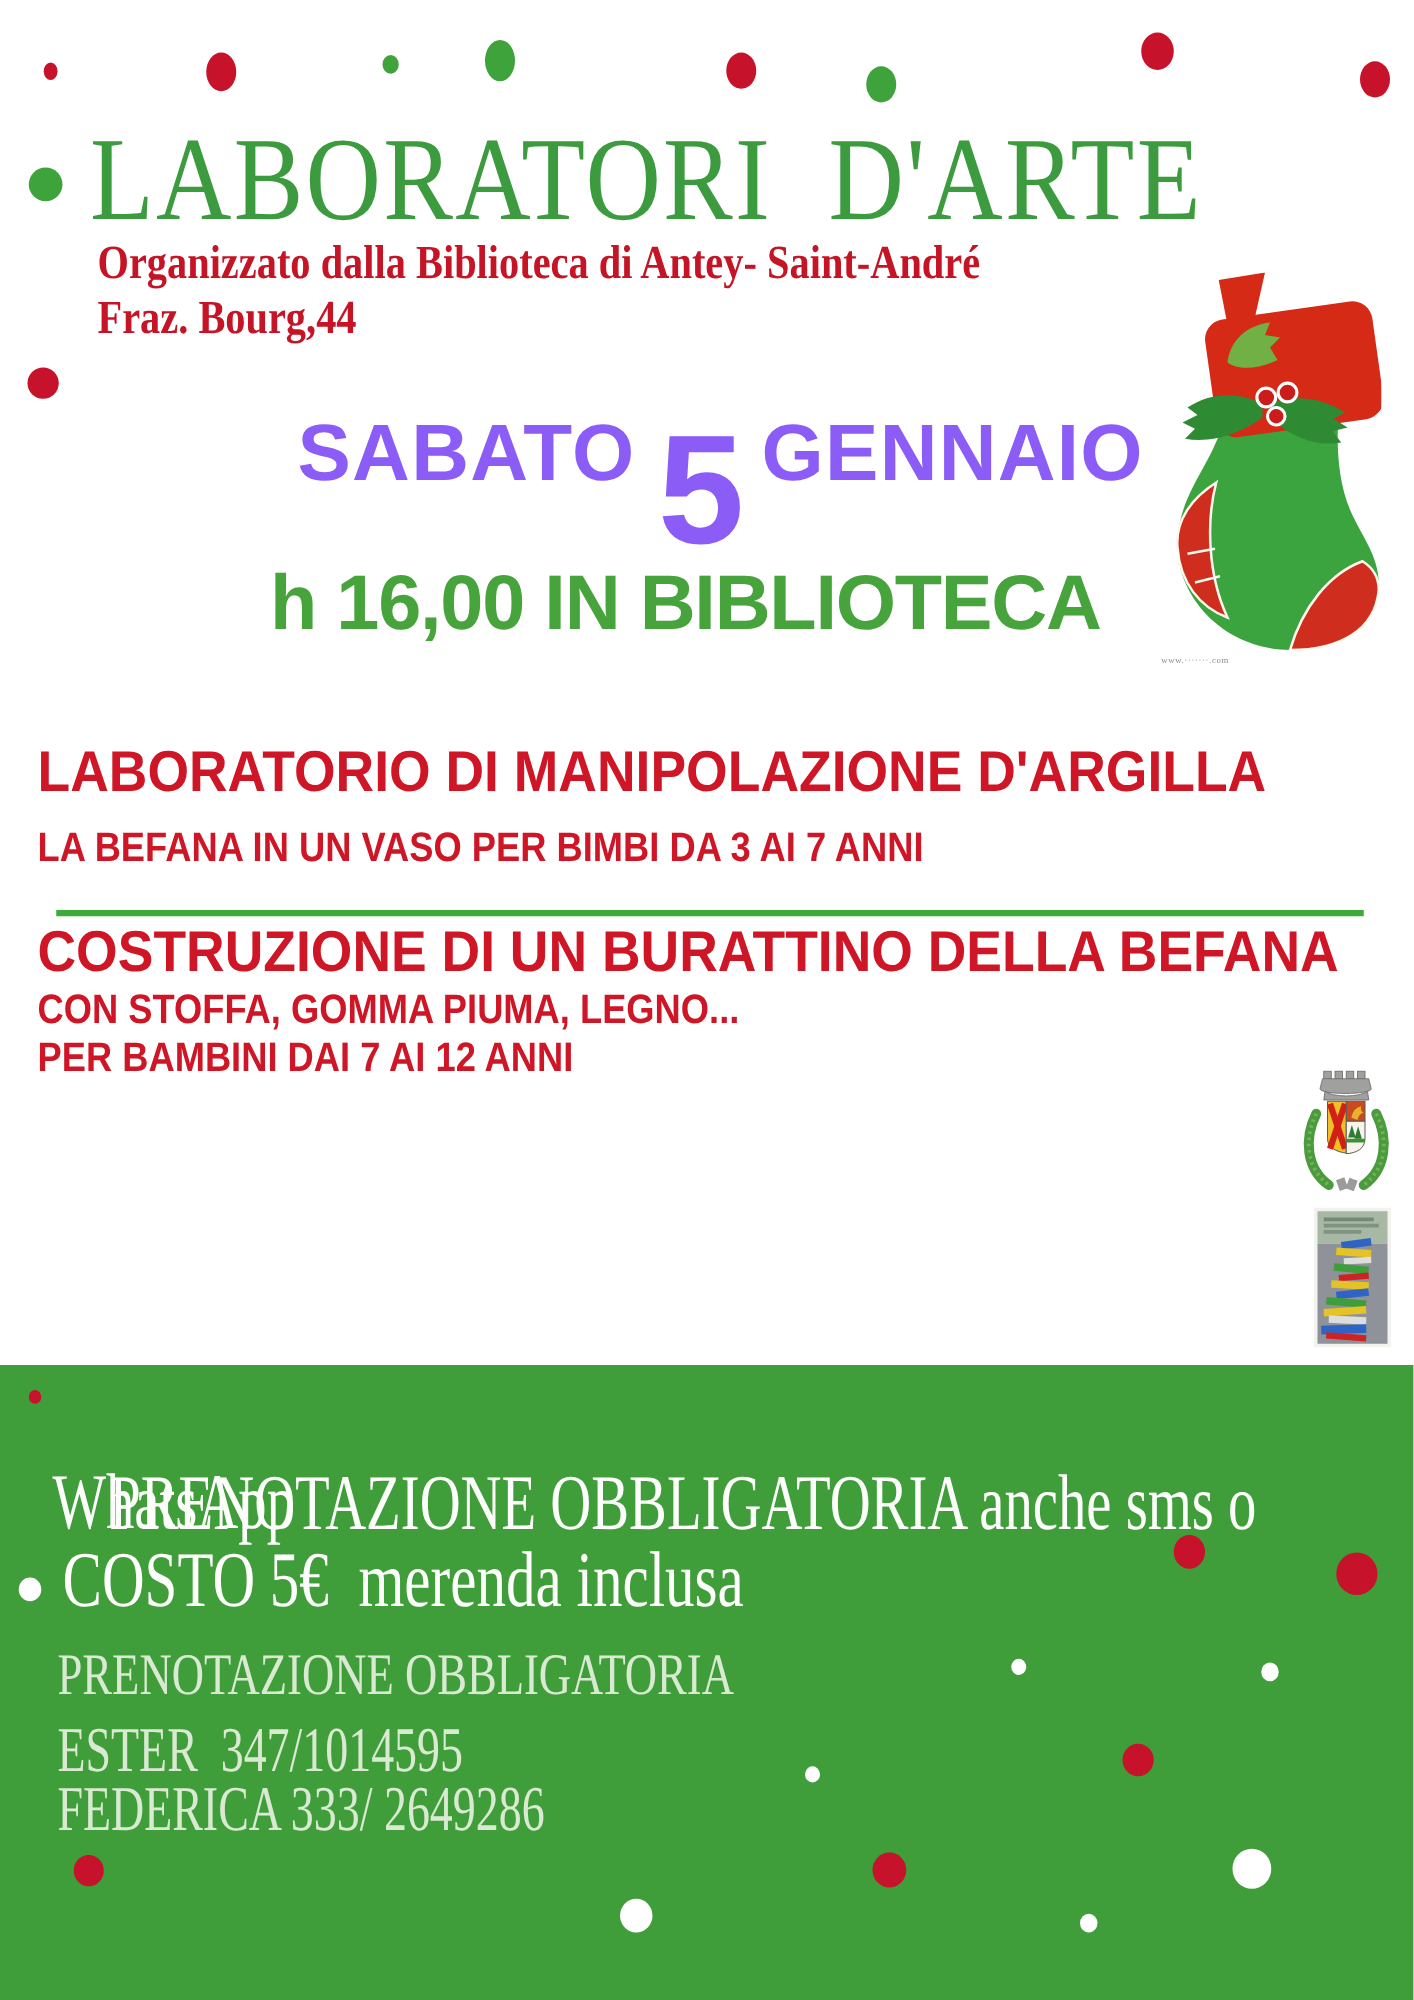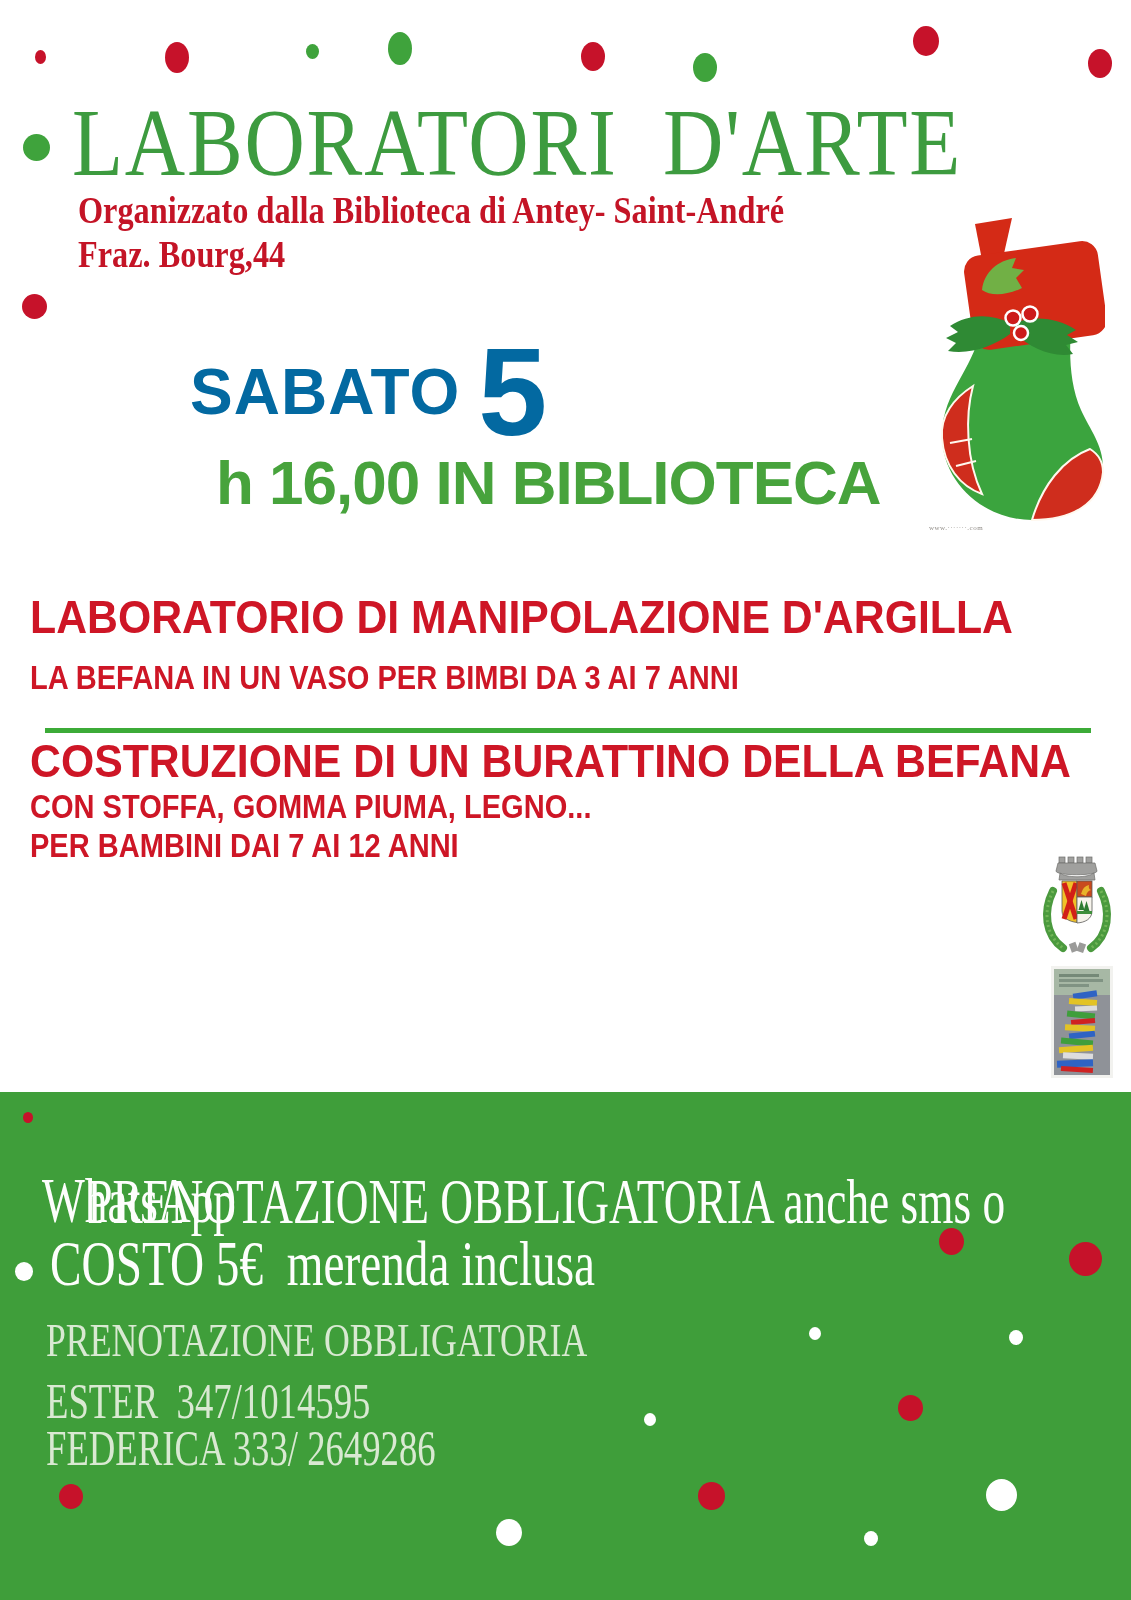--- a/index.html
+++ b/index.html
@@ -8,21 +8,21 @@
   .t{position:absolute;line-height:1;white-space:pre;transform-origin:0 0;}
   .dot{position:absolute;border-radius:50%;}
   .red-dot{background:#c6122a;}
   .green-dot{background:#3fa33c;}
   .white-dot{background:#ffffff;}
 
   .title{font-size:95px;color:#3d9b3f;letter-spacing:2px;transform:scaleX(.88);}
   .org{font-size:38px;font-weight:bold;color:#c41426;transform:scaleX(.85);}
 
   .sans{font-family:"Liberation Sans", sans-serif;font-weight:bold;}
-  .date-row{position:absolute;display:flex;align-items:center;color:#0369a1;}
+  .date-row{position:absolute;display:flex;align-items:flex-start;color:#8b5cf6;margin-left:48px;}
   .date-sm{font-size:64px;line-height:1;letter-spacing:1px;}
   .date-big{font-size:124px;line-height:1;margin:0 14px 0 18px;}
   .time-line{font-size:62px;color:#47a33c;letter-spacing:-1px;text-align:center;}
 
   .red-h{font-size:46px;color:#ce1626;transform:scaleX(.93);}
   .red-sub{font-size:33px;color:#ce1626;transform:scaleX(.88);}
   .divider{position:absolute;left:45px;top:728px;width:1046px;height:5px;background:#3cab38;}
 
   .band{position:absolute;left:0;top:1092px;width:1131px;height:508px;background:#3f9e3a;}
   .band-white{color:#fdfefc;}
@@ -46,20 +46,21 @@
   <div class="dot green-dot" style="left:23px;top:134px;width:27px;height:27px;"></div>
   <div class="dot red-dot" style="left:22px;top:294px;width:25px;height:25px;"></div>
 
   <div class="t title" style="left:72px;top:96px;">LABORATORI  D'ARTE</div>
   <div class="t org" style="left:78px;top:191px;">Organizzato dalla Biblioteca di Antey- Saint-André</div>
   <div class="t org" style="left:78px;top:235px;">Fraz. Bourg,44</div>
 
   <div class="date-row sans" style="left:190px;top:330px;">
     <span class="date-sm">SABATO</span>
     <span class="date-big">5</span>
+    <span class="date-sm">GENNAIO</span>
   </div>
   <div class="t sans time-line" style="left:216px;top:452px;">h 16,00 IN BIBLIOTECA</div>
 
   <div style="position:absolute;left:920px;top:218px;">
     <svg width="185" height="318" viewBox="0 0 185 318">
       <polygon points="55,6 92,0 83,40 62,42" fill="#d42a16"></polygon>
       <path d="M60,114 C52,152 24,174 22,214 C20,262 62,302 112,302 C155,302 182,283 183,252 C184,228 170,212 161,192 C150,168 149,136 151,114 Z" fill="#3ba43e"></path>
       <path d="M53,168 C34,180 20,198 22,220 C24,248 40,268 62,276 C46,242 45,198 53,168 Z" fill="#cf2d1d" stroke="#fff8ee" stroke-width="2"></path>
       <line x1="30" y1="225" x2="52" y2="221" stroke="#fff8ee" stroke-width="2"></line>
       <line x1="36" y1="248" x2="56" y2="243" stroke="#fff8ee" stroke-width="2"></line>

